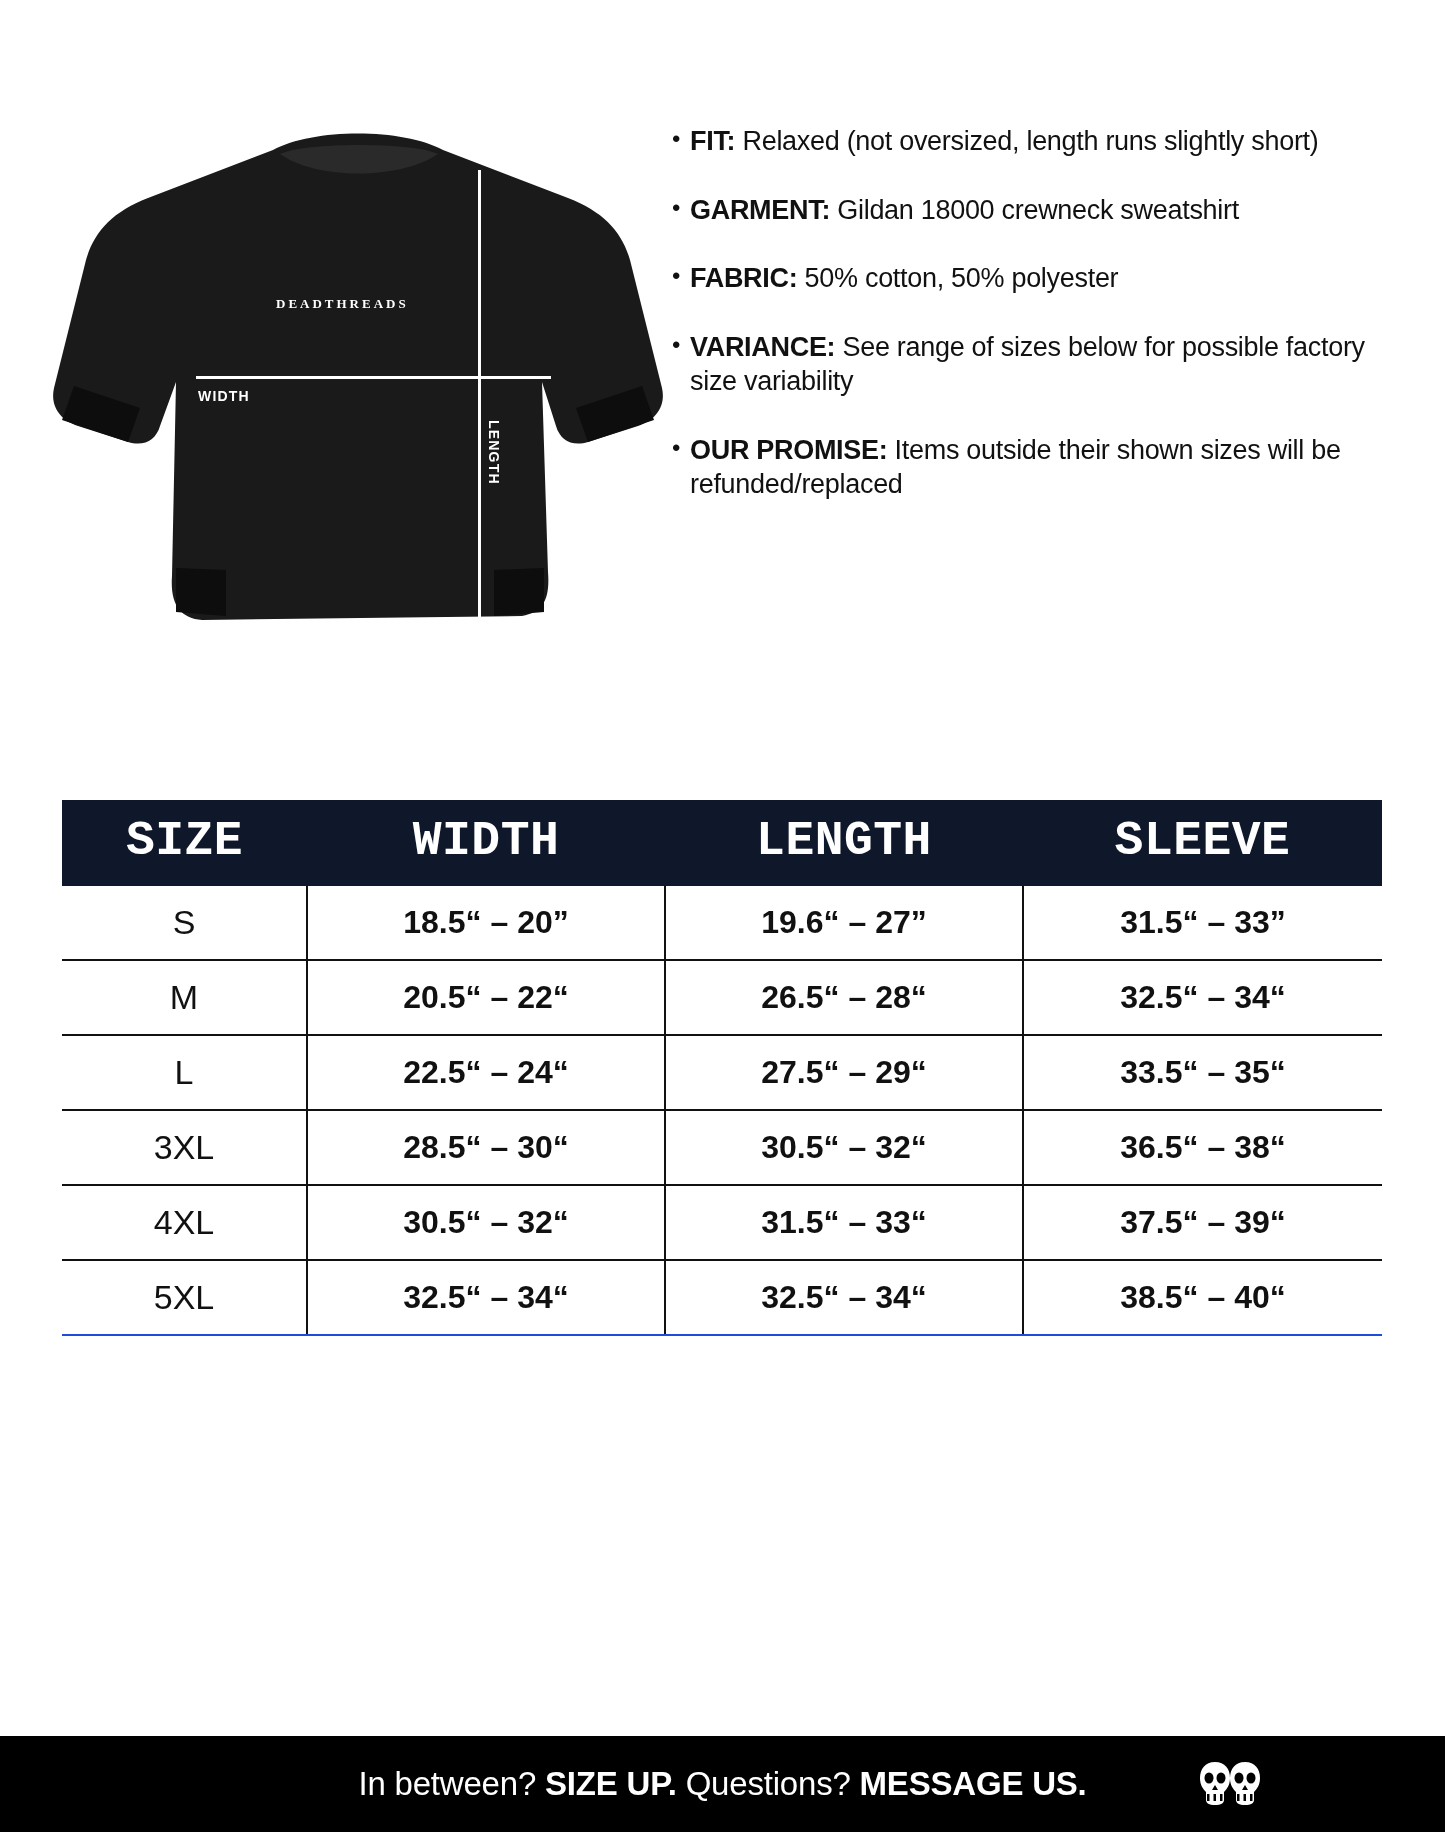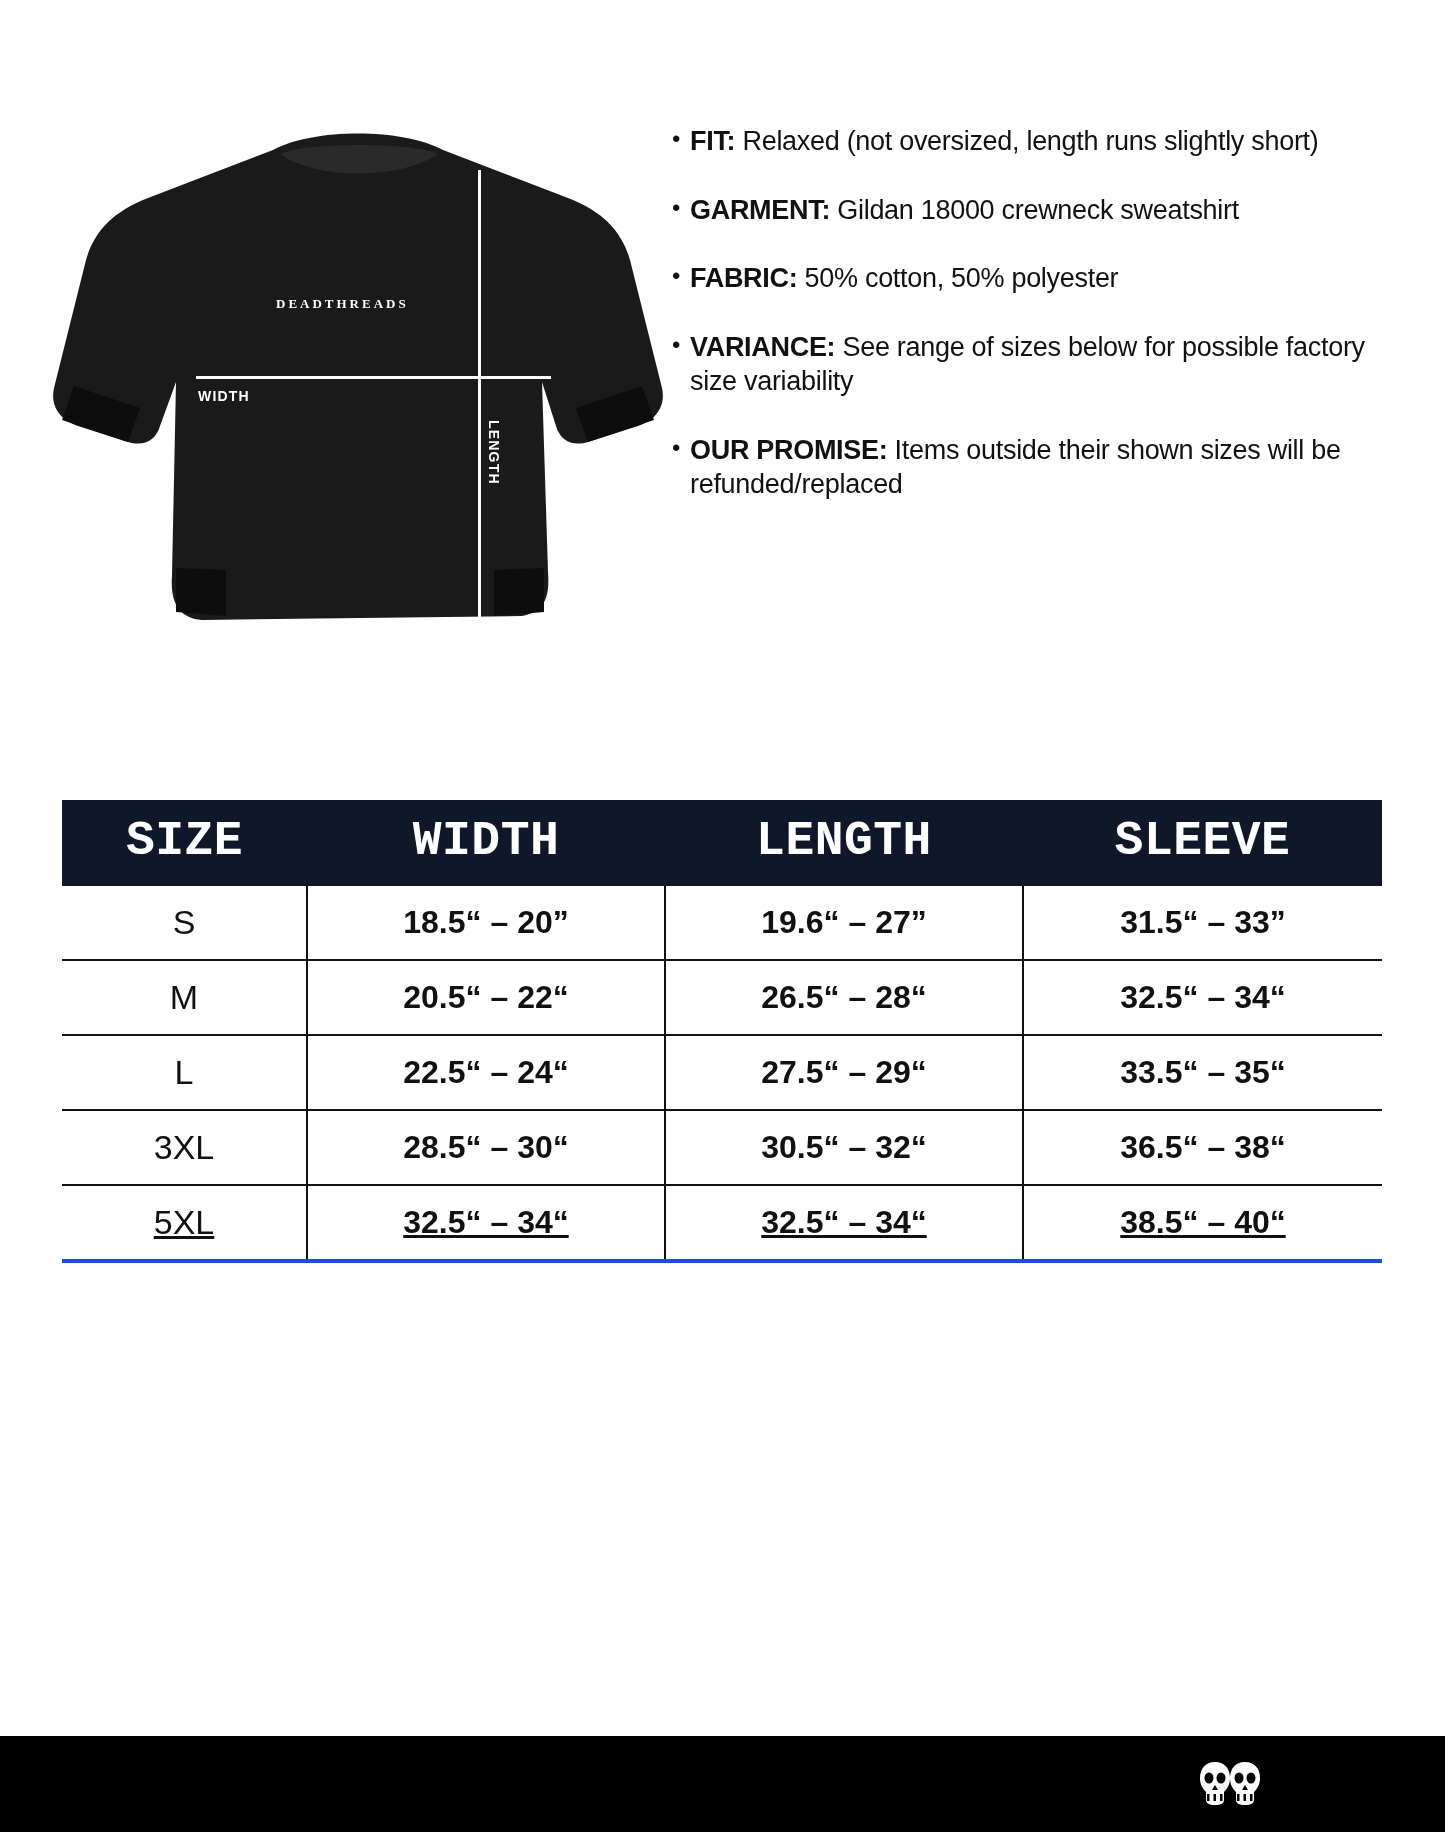--- a/index.html
+++ b/index.html
@@ -136,21 +136,21 @@
   .size-table td {
     text-align: center;
     font-size: 32px;
     font-weight: 700;
     padding: 17px 0;
     border-bottom: 2px solid #111111;
     border-right: 2px solid #111111;
     font-family: "Liberation Sans", sans-serif;
   }
   .size-table tr td:last-child { border-right: none; }
-  .size-table tr:last-child td { border-bottom: 4px solid #1d4ed8; text-decoration: underline; }
+  .size-table tr:last-child td { border-bottom: 2px solid #1d4ed8; }
   .size-table td.size-cell {
     font-weight: 400;
     font-size: 34px;
   }
   .col-size   { width: 245px; }
   .col-width  { width: 358px; }
   .col-length { width: 358px; }
   .col-sleeve { width: 359px; }
 
   
@@ -272,29 +272,38 @@
       <td>27.5“ – 29“</td>
       <td>33.5“ – 35“</td>
     </tr>
     <tr>
       <td class="size-cell">3XL</td>
       <td>28.5“ – 30“</td>
       <td>30.5“ – 32“</td>
       <td>36.5“ – 38“</td>
     </tr>
     <tr>
+      <td class="size-cell">4XL</td>
+      <td>30.5“ – 32“</td>
+      <td>31.5“ – 33“</td>
+      <td>37.5“ – 39“</td>
+    </tr>
+    <tr>
       <td class="size-cell">5XL</td>
       <td>32.5“ – 34“</td>
       <td>32.5“ – 34“</td>
       <td>38.5“ – 40“</td>
     </tr>
   </tbody>
 </table>
 
 <div class="footer">
+  <div class="footer-text">
+    <span>In between? </span><b>SIZE UP.</b><span> Questions? </span><b>MESSAGE US.</b>
+  </div>
   <svg class="footer-logo" viewBox="0 0 70 56">
     <g fill="#ffffff">
       <path d="M20 6 C30 6, 35 13, 35 22 C35 29, 32 33, 29 36 L29 44 C29 47, 26 49, 20 49 C14 49, 11 47, 11 44 L11 36 C8 33, 5 29, 5 22 C5 13, 10 6, 20 6 Z"></path>
       <path d="M50 6 C60 6, 65 13, 65 22 C65 29, 62 33, 59 36 L59 44 C59 47, 56 49, 50 49 C44 49, 41 47, 41 44 L41 36 C38 33, 35 29, 35 22 C35 13, 40 6, 50 6 Z"></path>
     </g>
     <g fill="#000000">
       <ellipse cx="14" cy="22" rx="4.5" ry="5.5"></ellipse>
       <ellipse cx="26" cy="22" rx="4.5" ry="5.5"></ellipse>
       <path d="M20 29 L17 34 L23 34 Z"></path>
       <rect x="12" y="38" width="2.5" height="7"></rect>

